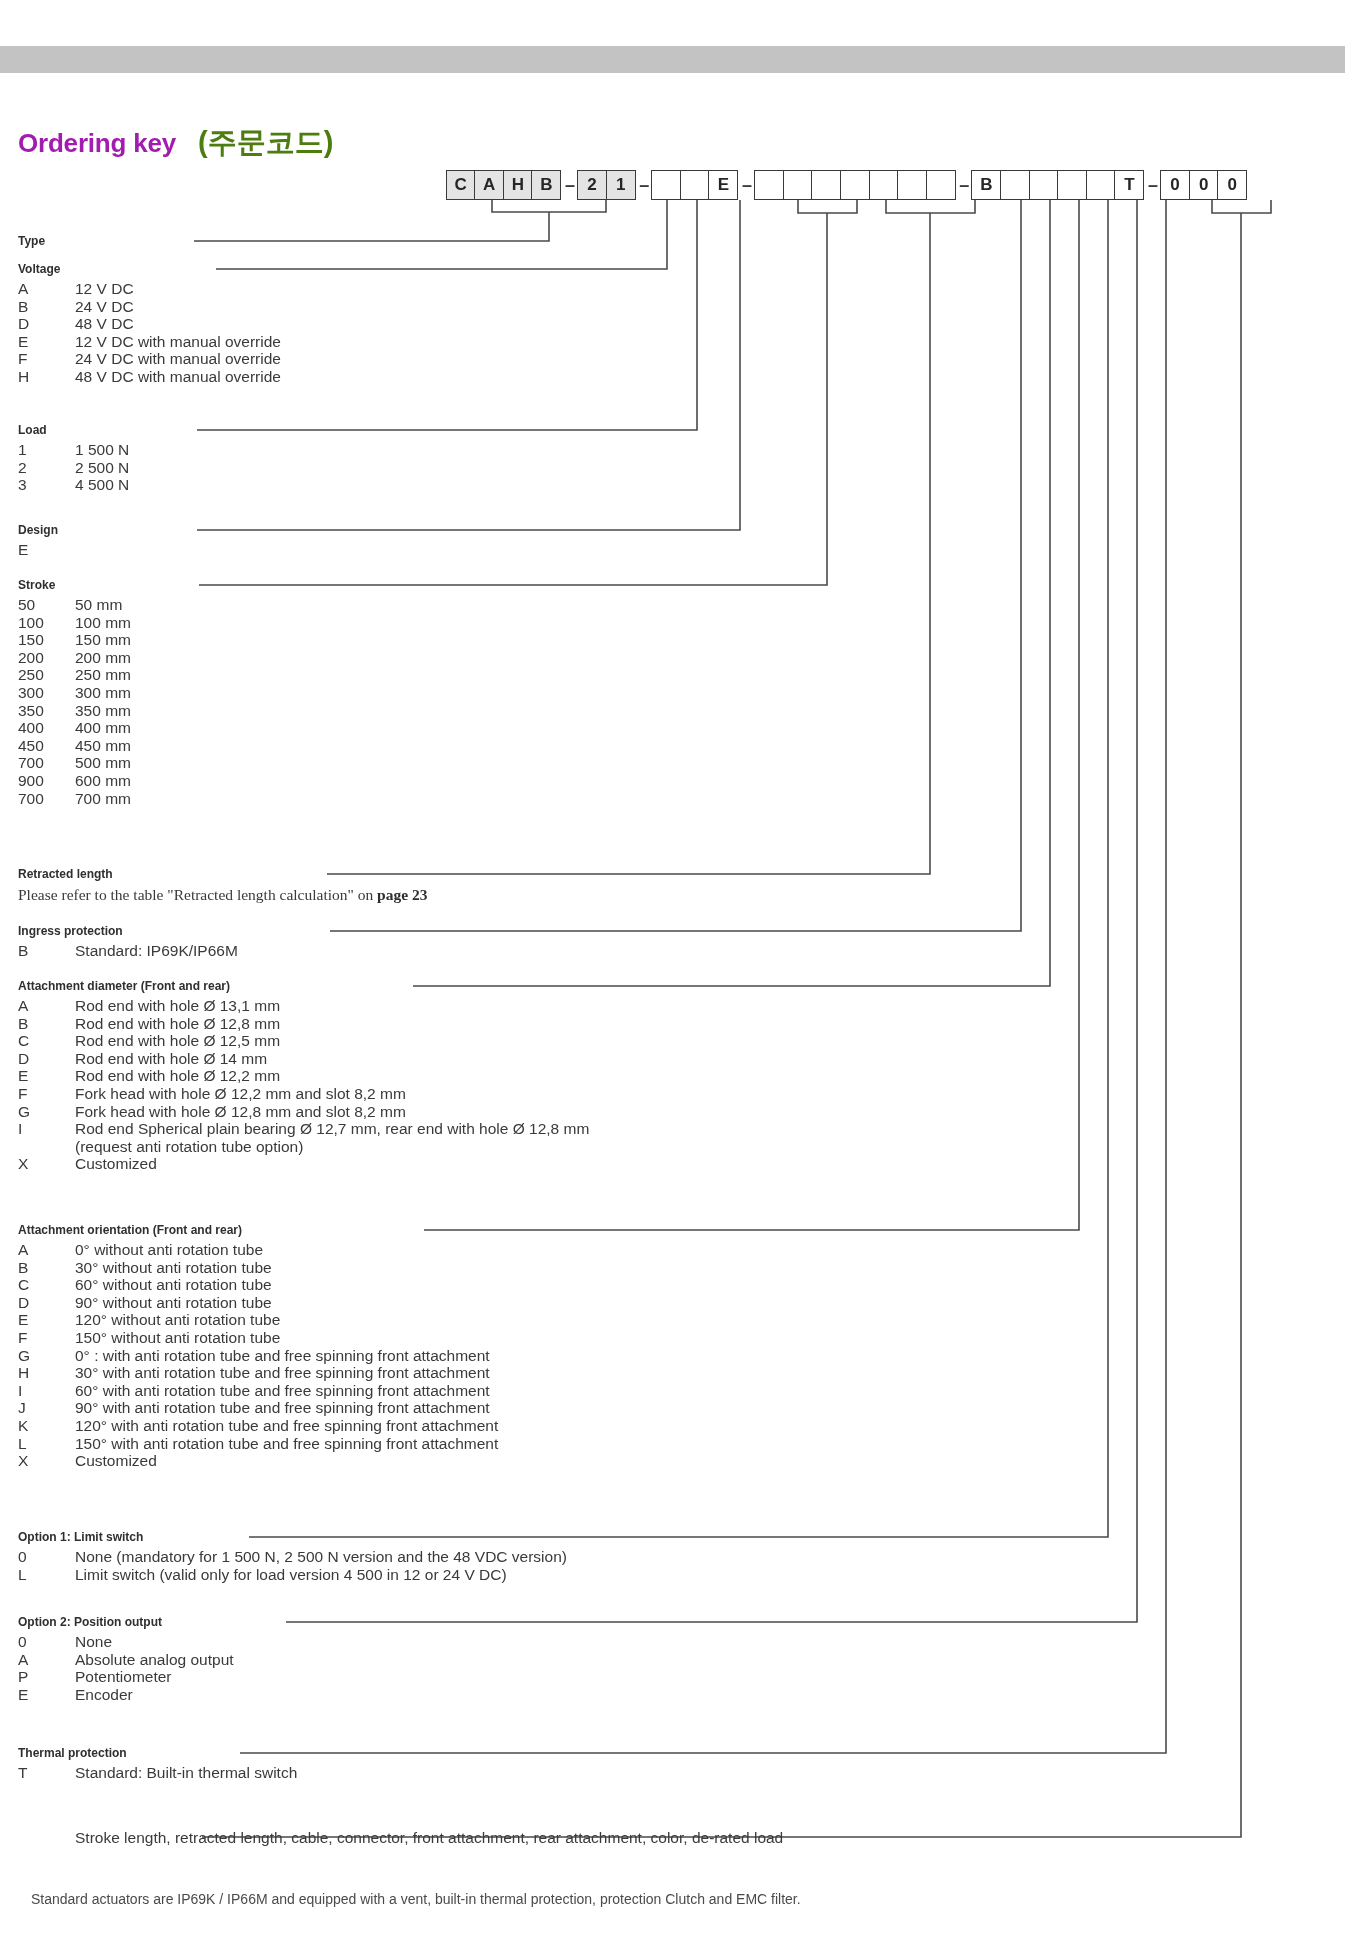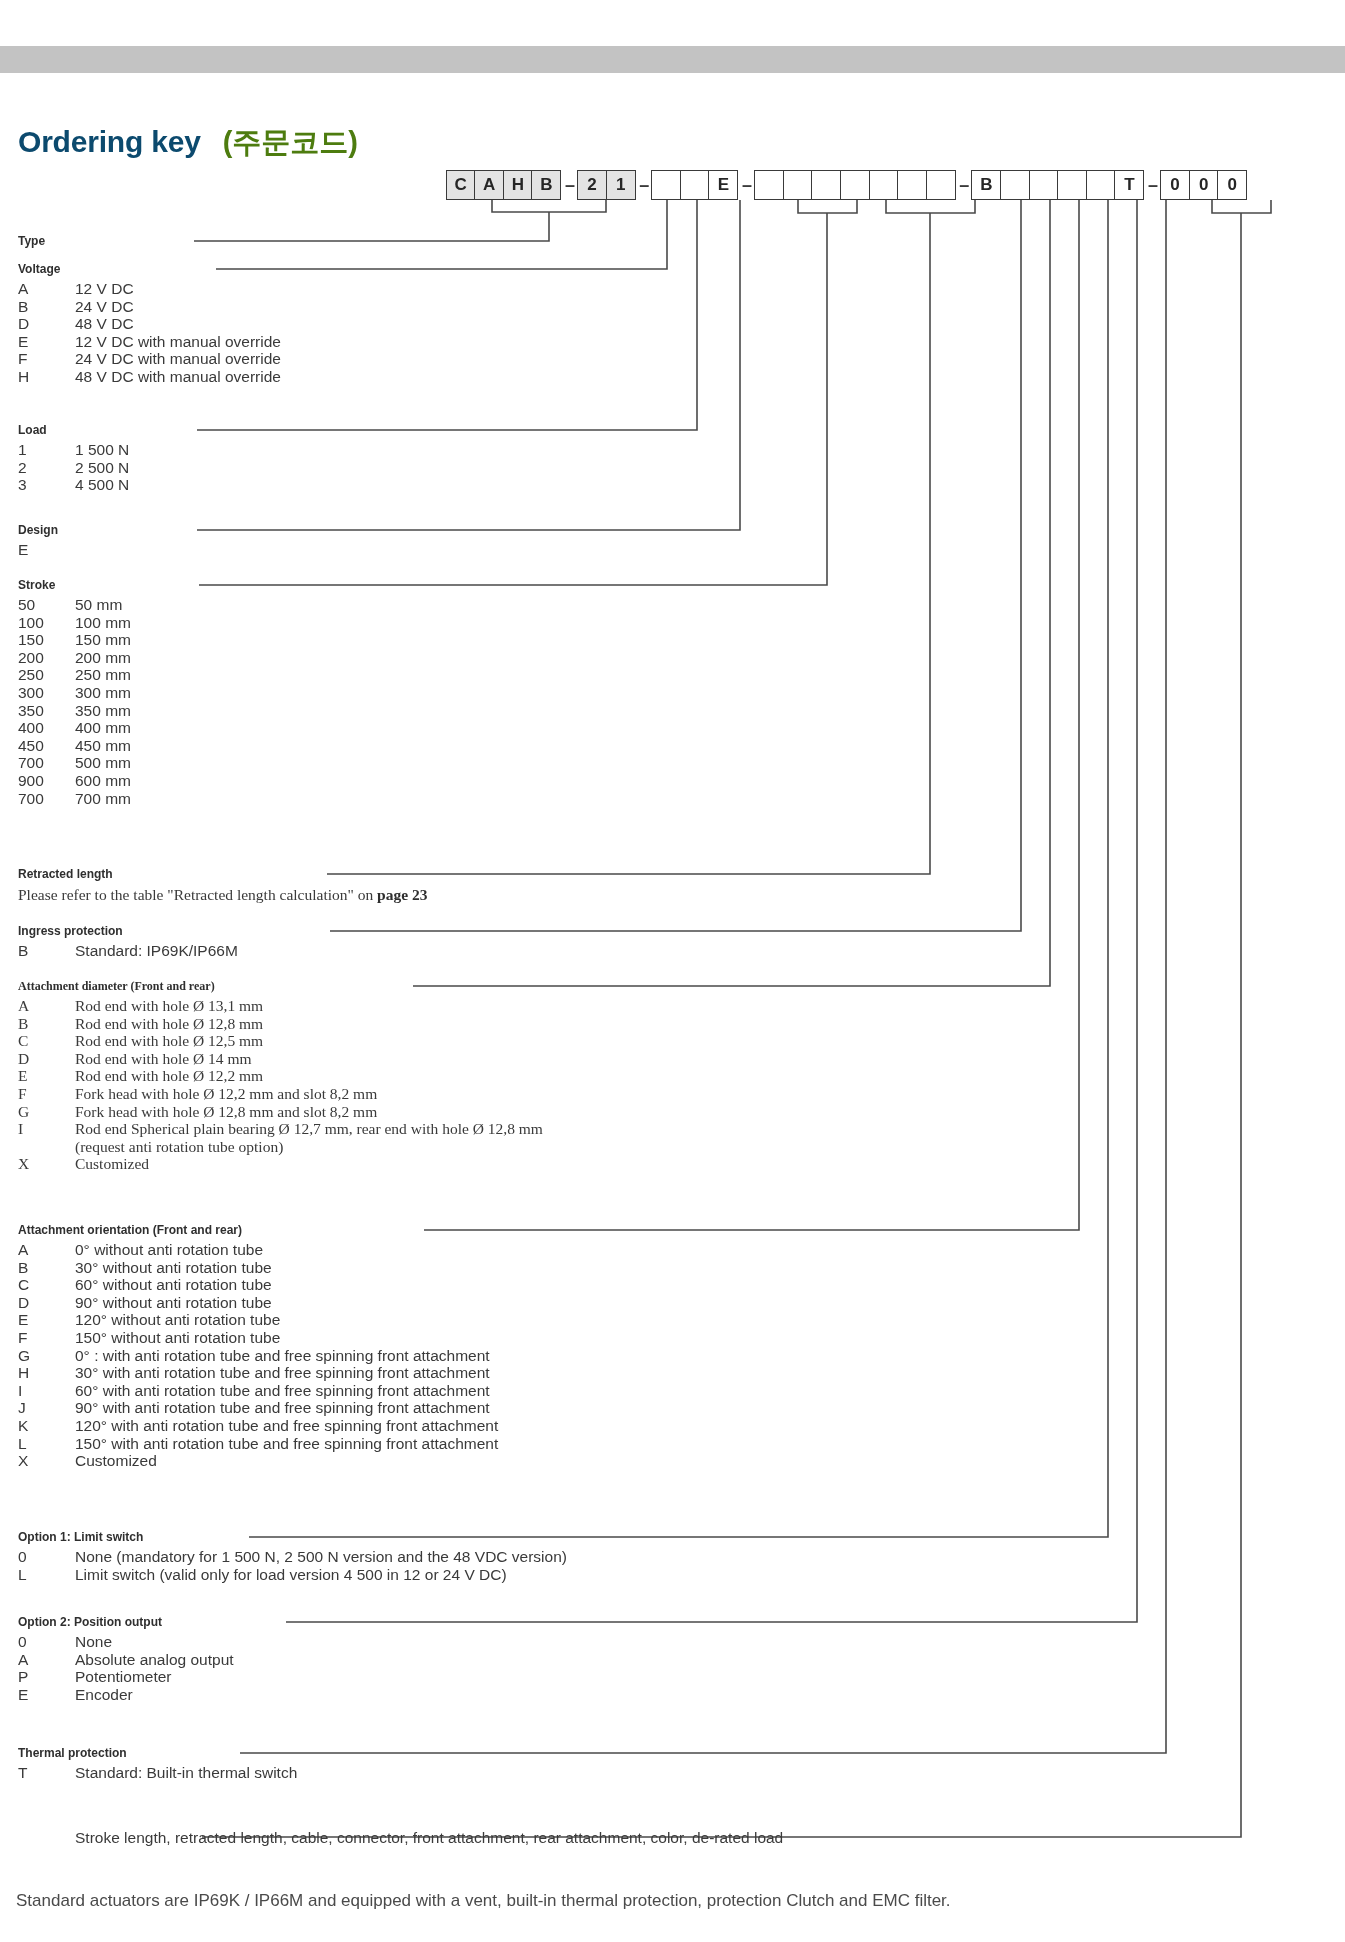--- a/index.html
+++ b/index.html
@@ -29,23 +29,23 @@
   
   #title-row {
     position: absolute;
     left: 18px;
     top: 123px;
     display: flex;
     align-items: baseline;
     white-space: nowrap;
   }
   #title-main {
-    font-size: 30px;
+    font-size: 26px;
     font-weight: bold;
-    color: #0c4a6e;
+    color: #a21caf;
     letter-spacing: -0.2px;
   }
   #title-korean {
     font-size: 29px;
     font-weight: bold;
     color: #4d7c0f;
     margin-left: 22px;
   }
 
   
@@ -115,23 +115,23 @@
     font-size: 15.5px;
     line-height: 17.6px;
     color: #3a3a3a;
     white-space: nowrap;
   }
   .plain b { font-weight: bold; color: #2f2f2f; }
 
   
   #footer-note {
     position: absolute;
-    left: 16px;
+    left: 31px;
     top: 1891px;
-    font-size: 17px;
+    font-size: 14px;
     color: #4a4a4a;
     white-space: nowrap;
   }
 </style>
 </head>
 <body>
 
 <div id="top-band"></div>
 
 <div id="title-row">
@@ -345,21 +345,21 @@
 <div class="section" style="top:922px;">
   <div class="sec-head">Ingress protection</div>
   <div class="rows">
       <div class="row">
         <span class="k">B</span>
         <span class="v">Standard: IP69K/IP66M</span>
       </div>
     </div>
 </div>
 
-<div class="section" style="top:977px;font-family:Liberation Serif, serif;">
+<div class="section" style="top:977px;">
   <div class="sec-head">Attachment diameter (Front and rear)</div>
   <div class="rows">
       <div class="row">
         <span class="k">A</span>
         <span class="v">Rod end with hole Ø 13,1 mm</span>
       </div>
       <div class="row">
         <span class="k">B</span>
         <span class="v">Rod end with hole Ø 12,8 mm</span>
       </div>

